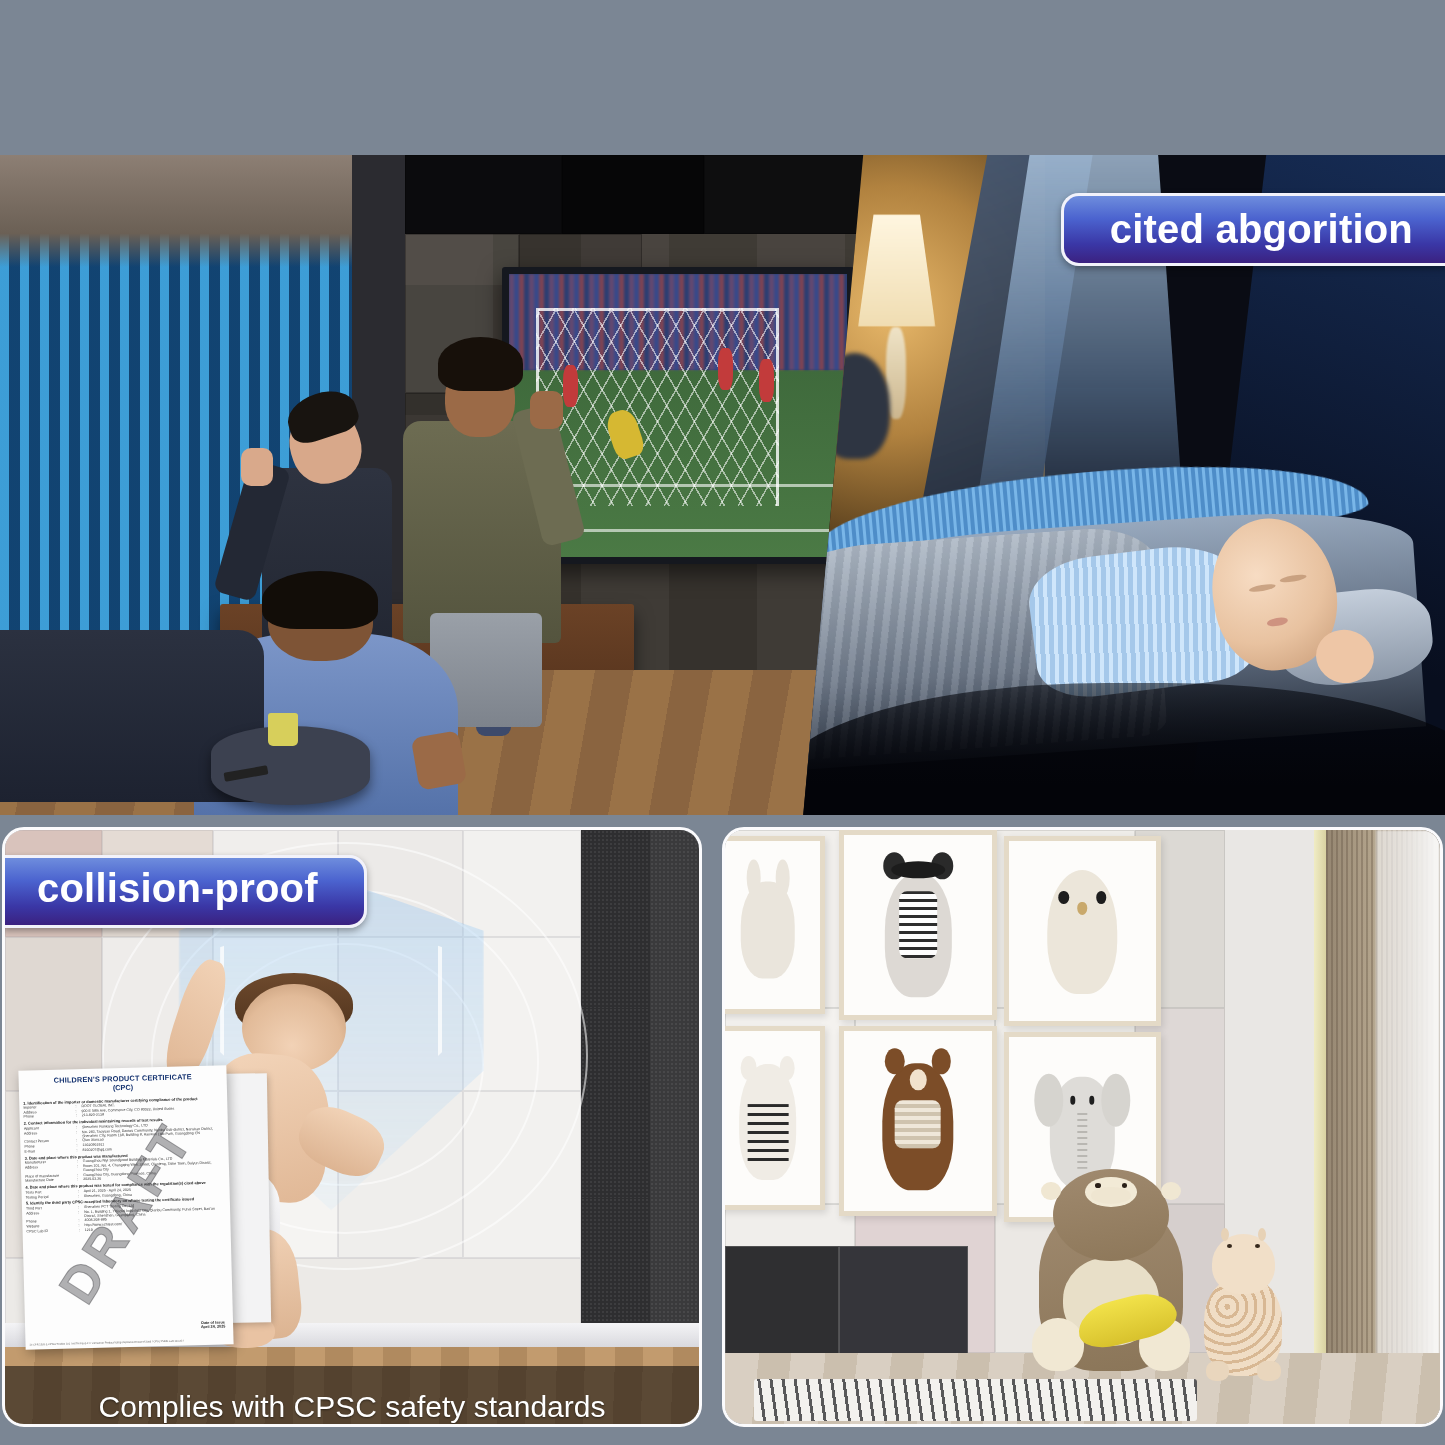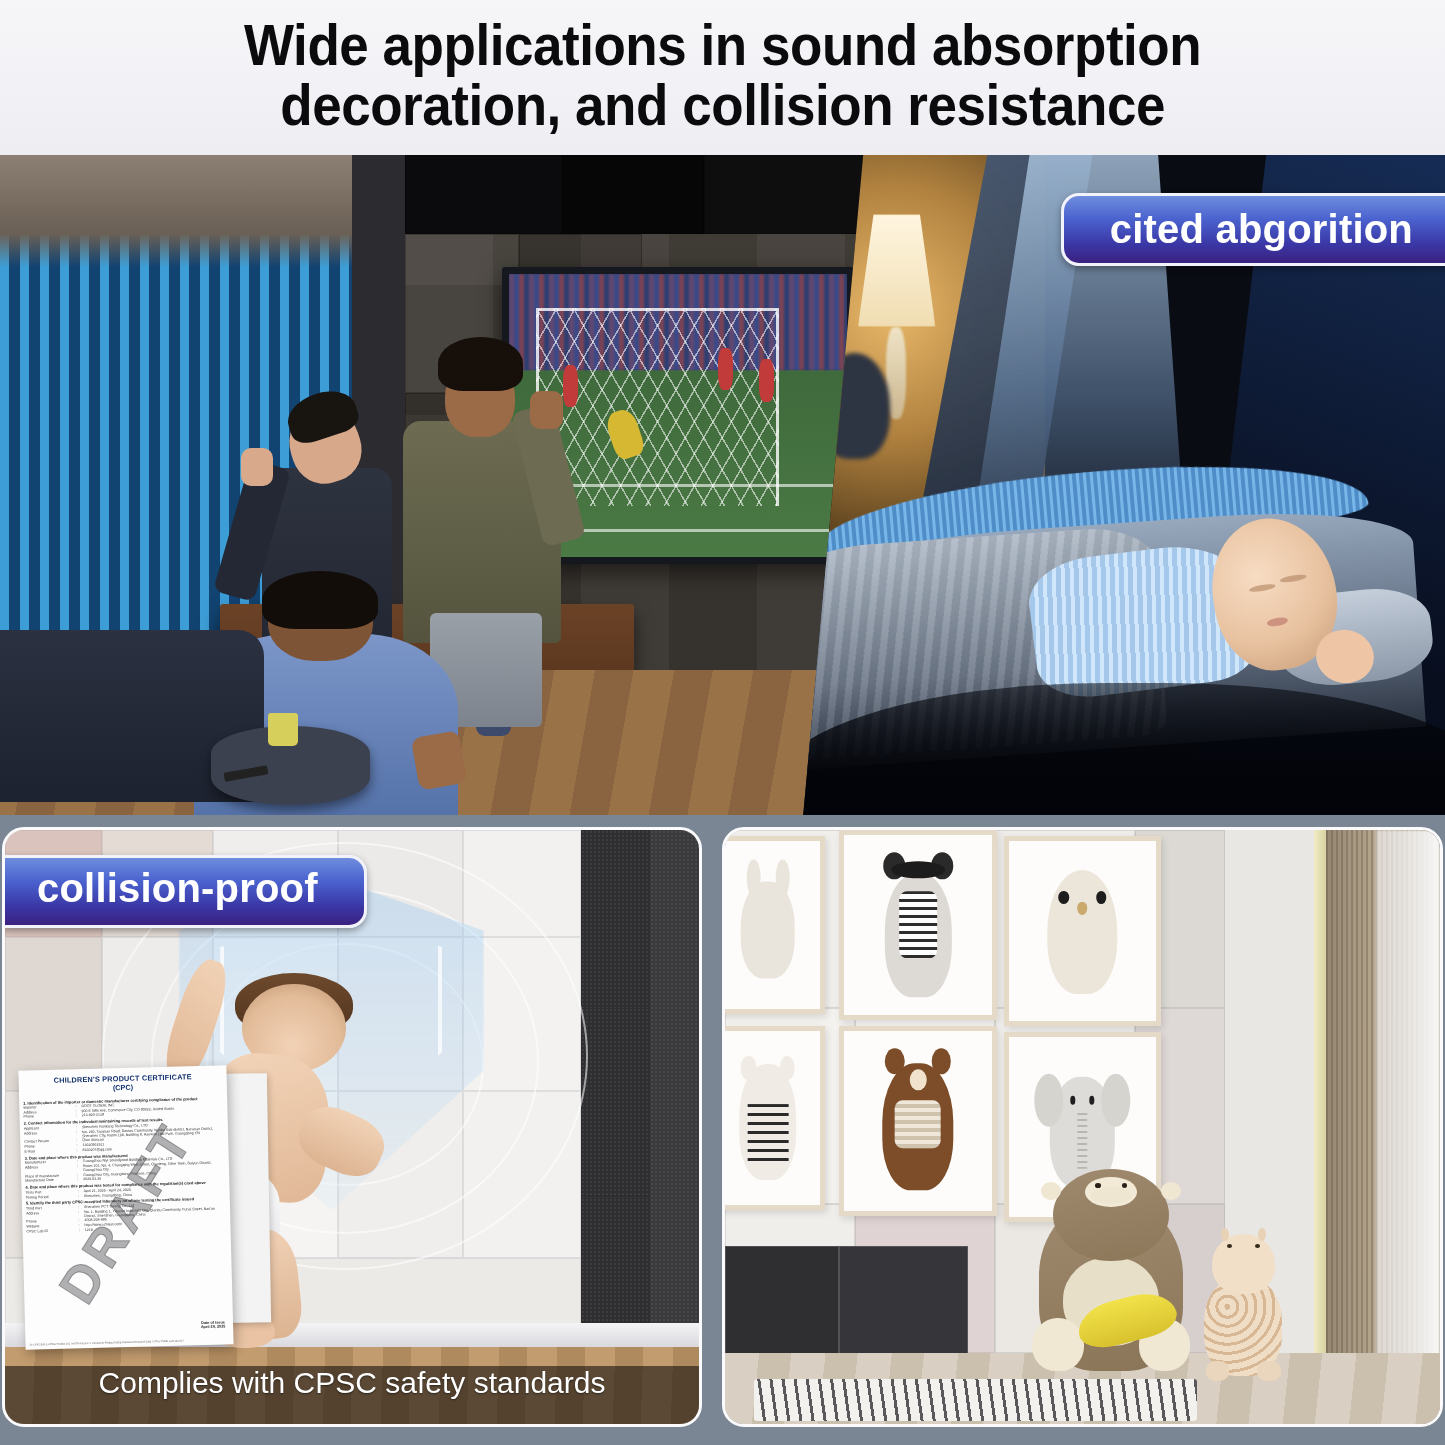--- a/index.html
+++ b/index.html
@@ -91,21 +91,21 @@
     border-radius: 0 18px 18px 0;
     border-left: none;
     padding: 0 46px 6px 34px;
     left: -2px;
   }
 
   .caption-bar {
     position: absolute; left: 0; bottom: 0;
     width: 100%; height: 58px;
     background: rgba(28,22,18,.62);
-    display: flex; align-items: flex-start; justify-content: center;
+    display: flex; align-items: flex-end; justify-content: center;
     color: #fff; font-size: 30px; font-weight: 400;
     z-index: 30;
     text-shadow: 0 1px 2px rgba(0,0,0,.5);
   }
 
   
   .lr-bg { position:absolute; inset:0; background:#2b2b30; }
   .lr-wall {
     position:absolute; left:46%; top:0; width:54%; height:100%;
     background:
@@ -468,26 +468,20 @@
     background:#e7d2b6; border-radius:50%; }
   .gf-eye { position:absolute; top:16%; width:8%; height:7%; background:#35281c; border-radius:50%; }
   .gf-leg { position:absolute; bottom:-3%; width:25%; height:14%;
     background:#e9d6bd; border-radius:42%; }
 </style>
 </head>
 <body>
 
 <div id="root">
 
-  <div class="header">
-    <h1>
-      <span>Wide applications in sound absorption</span><br>
-      <span>decoration, and collision resistance</span>
-    </h1>
-  </div>
 
   <div class="top-row">
 
     <div class="panel-tl">
       <div class="scene">
         <div class="lr-bg"></div>
         <div class="lr-wall"></div>
         <div class="lr-wallpanels">
           <div class="lr-wp" style="left:0;top:0;width:33%;height:12%;background:rgba(0,0,0,.55)"></div>
           <div class="lr-wp" style="left:33%;top:0;width:30%;height:12%;background:rgba(0,0,0,.75)"></div>

